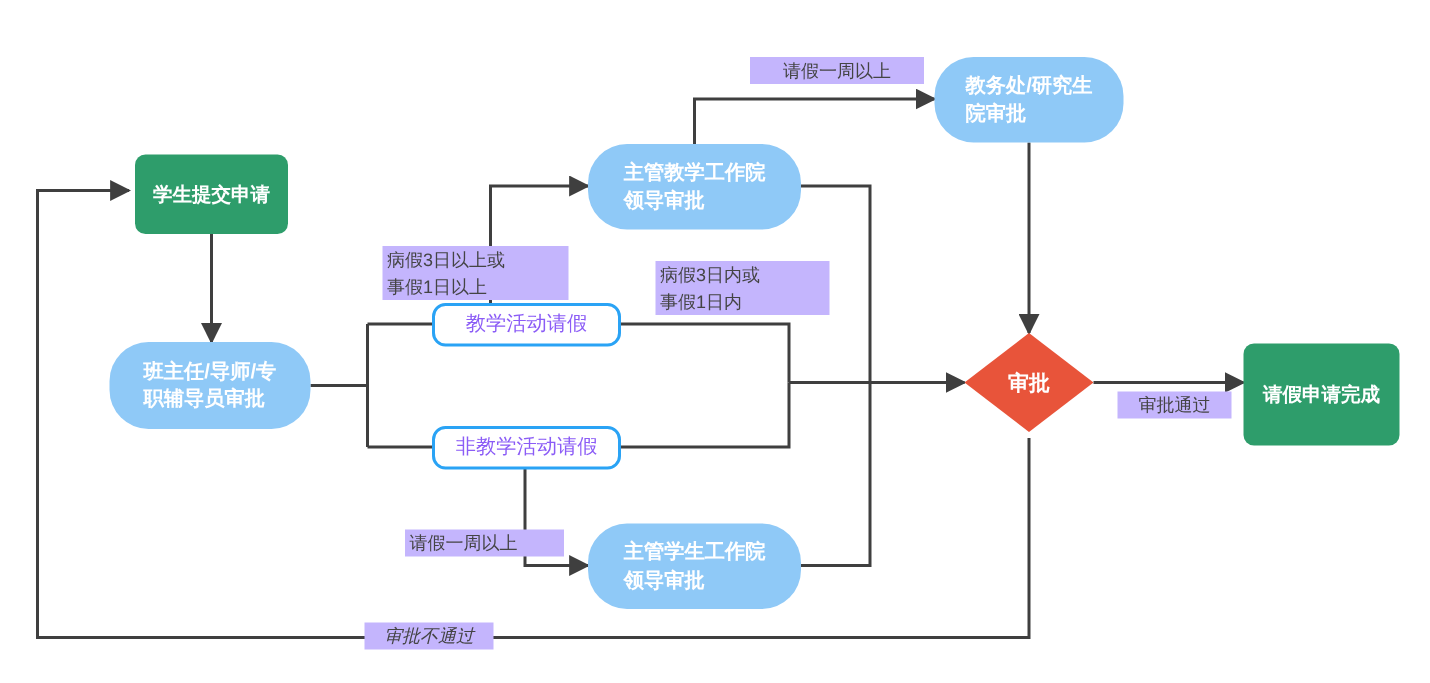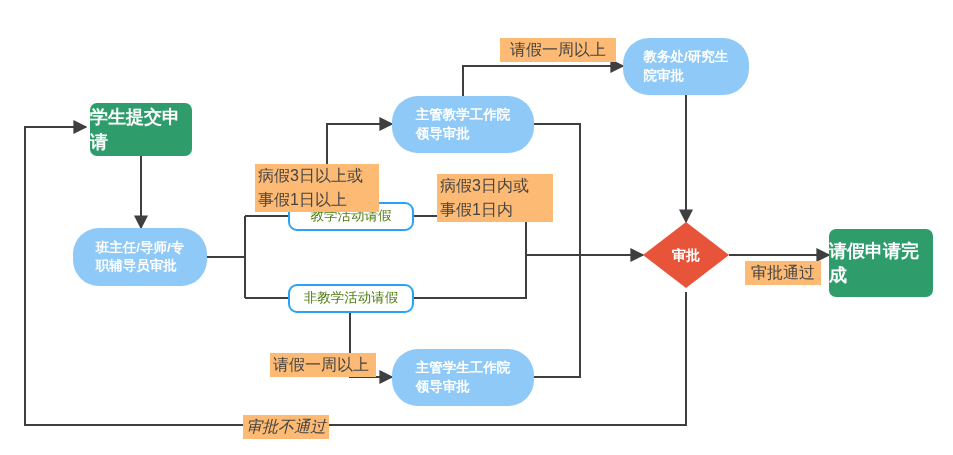--- a/index.html
+++ b/index.html
@@ -31,33 +31,33 @@
     align-items: center;
     justify-content: center;
     text-align: left;
     line-height: 1.35;
     white-space: pre-line;
   }
   .node-green {
     background: #2e9d6b;
     color: #ffffff;
     border-radius: 7px;
-    font-size: 18px;
+    font-size: 13px;
     font-weight: bold;
   }
   .node-blue {
     background: #8fc9f7;
     color: #ffffff;
     border-radius: 26px;
     font-size: 13.5px;
     font-weight: bold;
   }
   .node-outline {
     background: #ffffff;
-    color: #4d7c0f;
+    color: #8b5cf6;
     border: 2px solid #2aa3f5;
     border-radius: 9px;
     font-size: 13.5px;
   }
   .node-diamond {
     width: 86px;
     height: 66px;
     background: transparent;
   }
   .node-diamond .diamond-shape {
@@ -71,24 +71,24 @@
   }
   .node-diamond .diamond-label {
     position: relative;
     color: #ffffff;
     font-size: 14px;
     font-weight: bold;
   }
   .edge-label {
     position: absolute;
     color: #444444;
-    font-size: 16px;
+    font-size: 12px;
     line-height: 1.5;
     white-space: pre-line;
-    background: #fdba74;
+    background: #c4b5fd;
     padding: 0 3px;
   }
   .edge-label.center { text-align: center; }
   .edge-label.left { text-align: left; }
 </style>
 </head>
 <body>
 
 <div id="flowchart-canvas">
 

